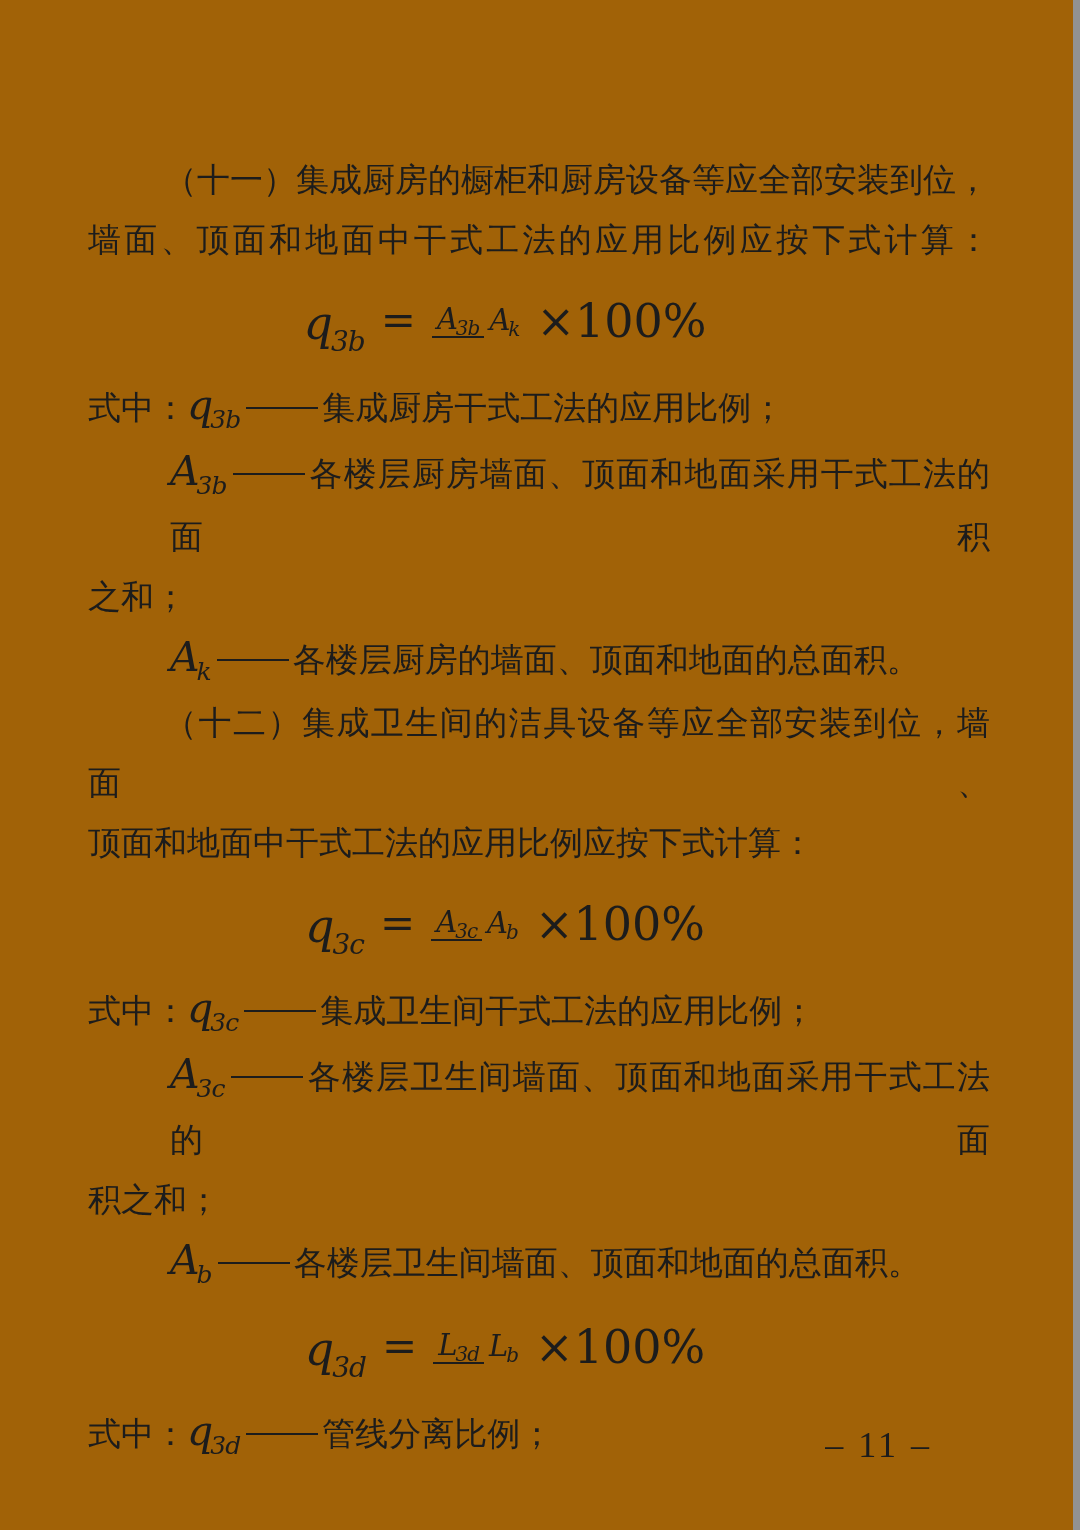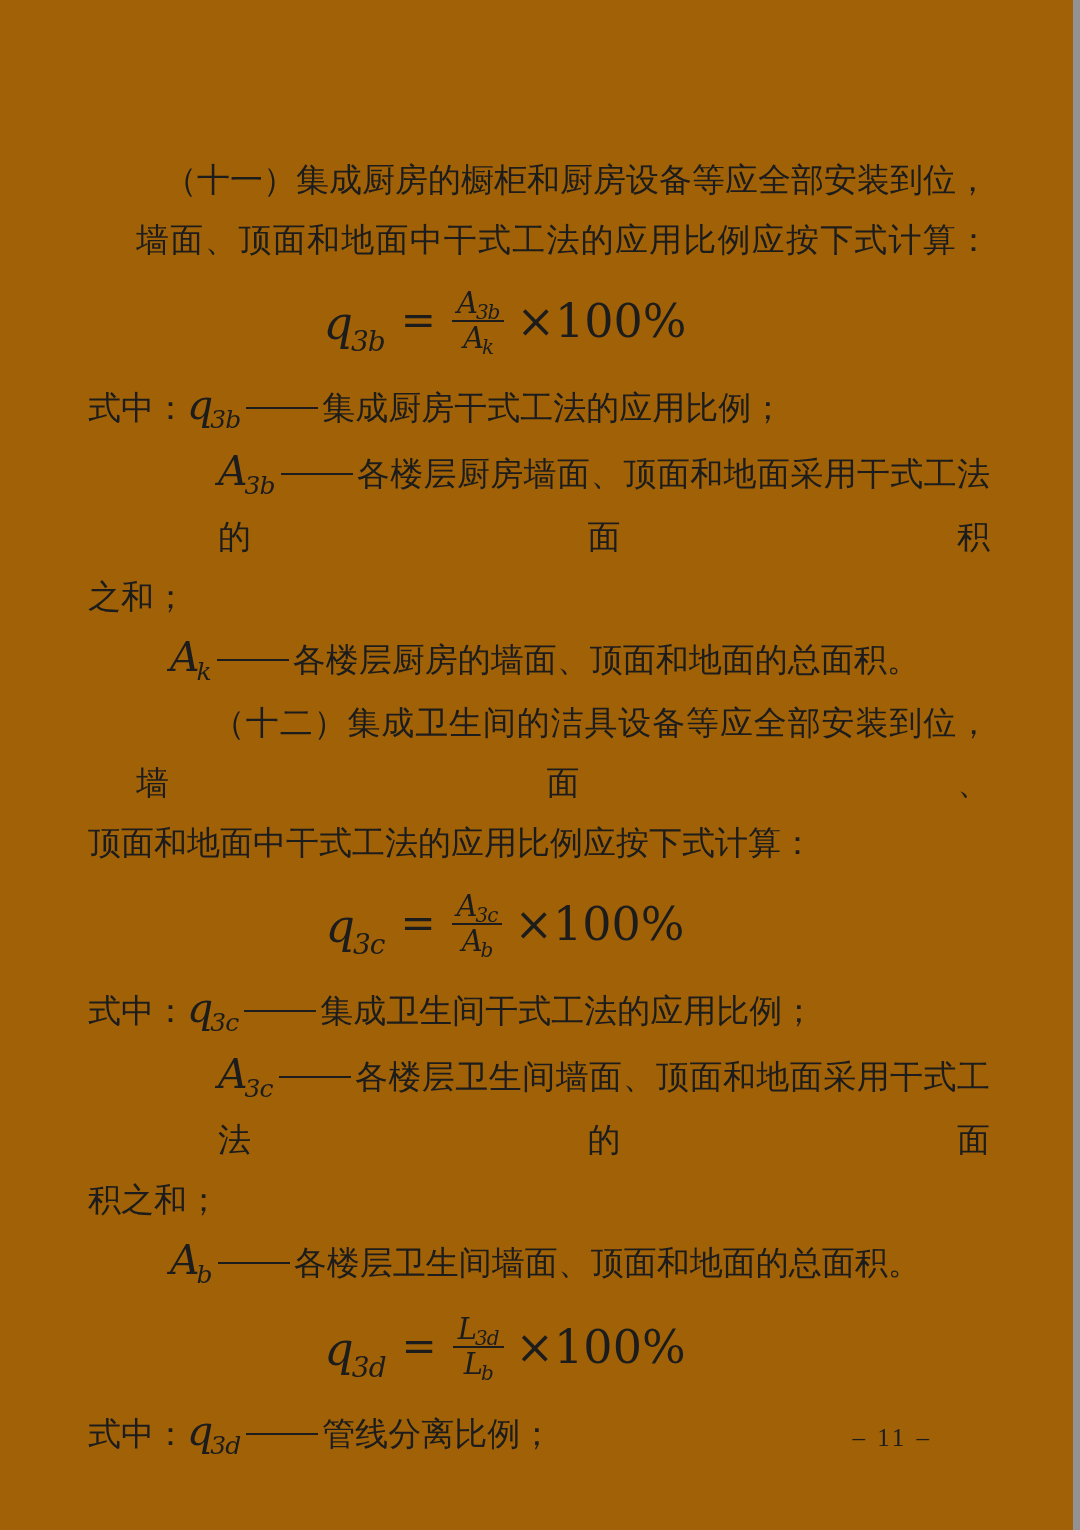--- a/index.html
+++ b/index.html
@@ -31,21 +31,20 @@
     font-size: 33px;
     line-height: 60px;
     margin: 0;
     white-space: normal;
   }
   .indent2 { text-indent: 76px; }
   .jfull {
     text-align: justify;
     text-align-last: justify;
     text-justify: inter-character;
-    margin-left: 48px;
   }
   .def-indent { padding-left: 82px; }
 
   
   .sym { white-space: nowrap; }
   .s-var {
     font-family: "DejaVu Serif", "Liberation Serif", serif;
     font-style: italic;
     font-size: 41px;
   }
@@ -93,21 +92,20 @@
   }
   .f-eq {
     font-family: "DejaVu Serif", "Liberation Serif", serif;
     font-size: 42px;
     margin: 0 16px;
     position: relative;
     top: -2px;
   }
   .frac {
     display: inline-flex;
-    flex-direction: column;
     align-items: center;
     line-height: 1.0;
     position: relative;
     top: -2px;
   }
   .frac .num, .frac .den {
     display: inline-block;
     padding: 2px 5px;
     white-space: nowrap;
   }
@@ -119,21 +117,21 @@
     font-size: 46px;
     margin-left: 12px;
     position: relative;
     top: -2px;
   }
 
   .page-number {
     position: absolute;
     top: 1424px;
     right: 148px;
-    font-size: 25px;
+    font-size: 36px;
     letter-spacing: 3px;
     color: #1c1c1c;
   }
 </style>
 </head>
 <body>
 
 <div class="page">
 
   <section>

